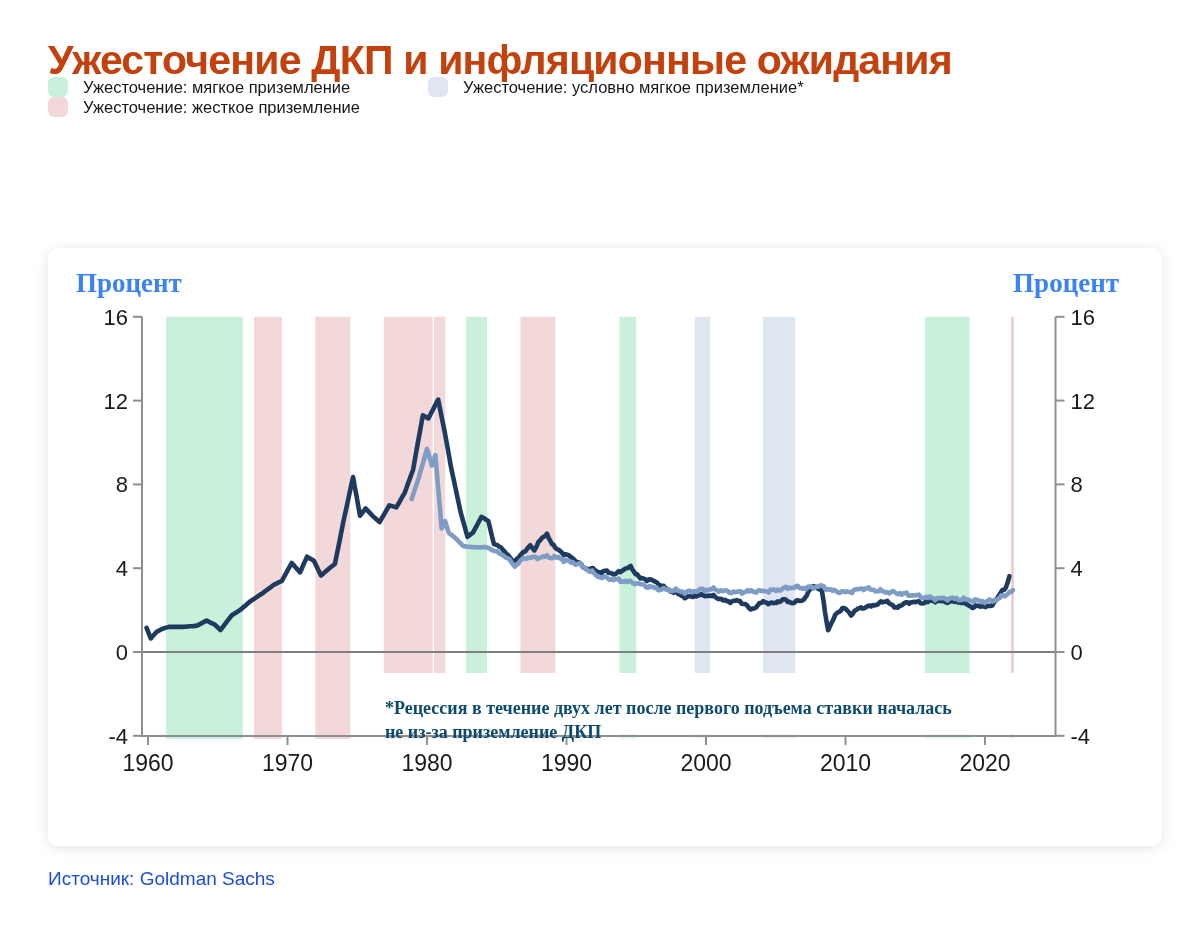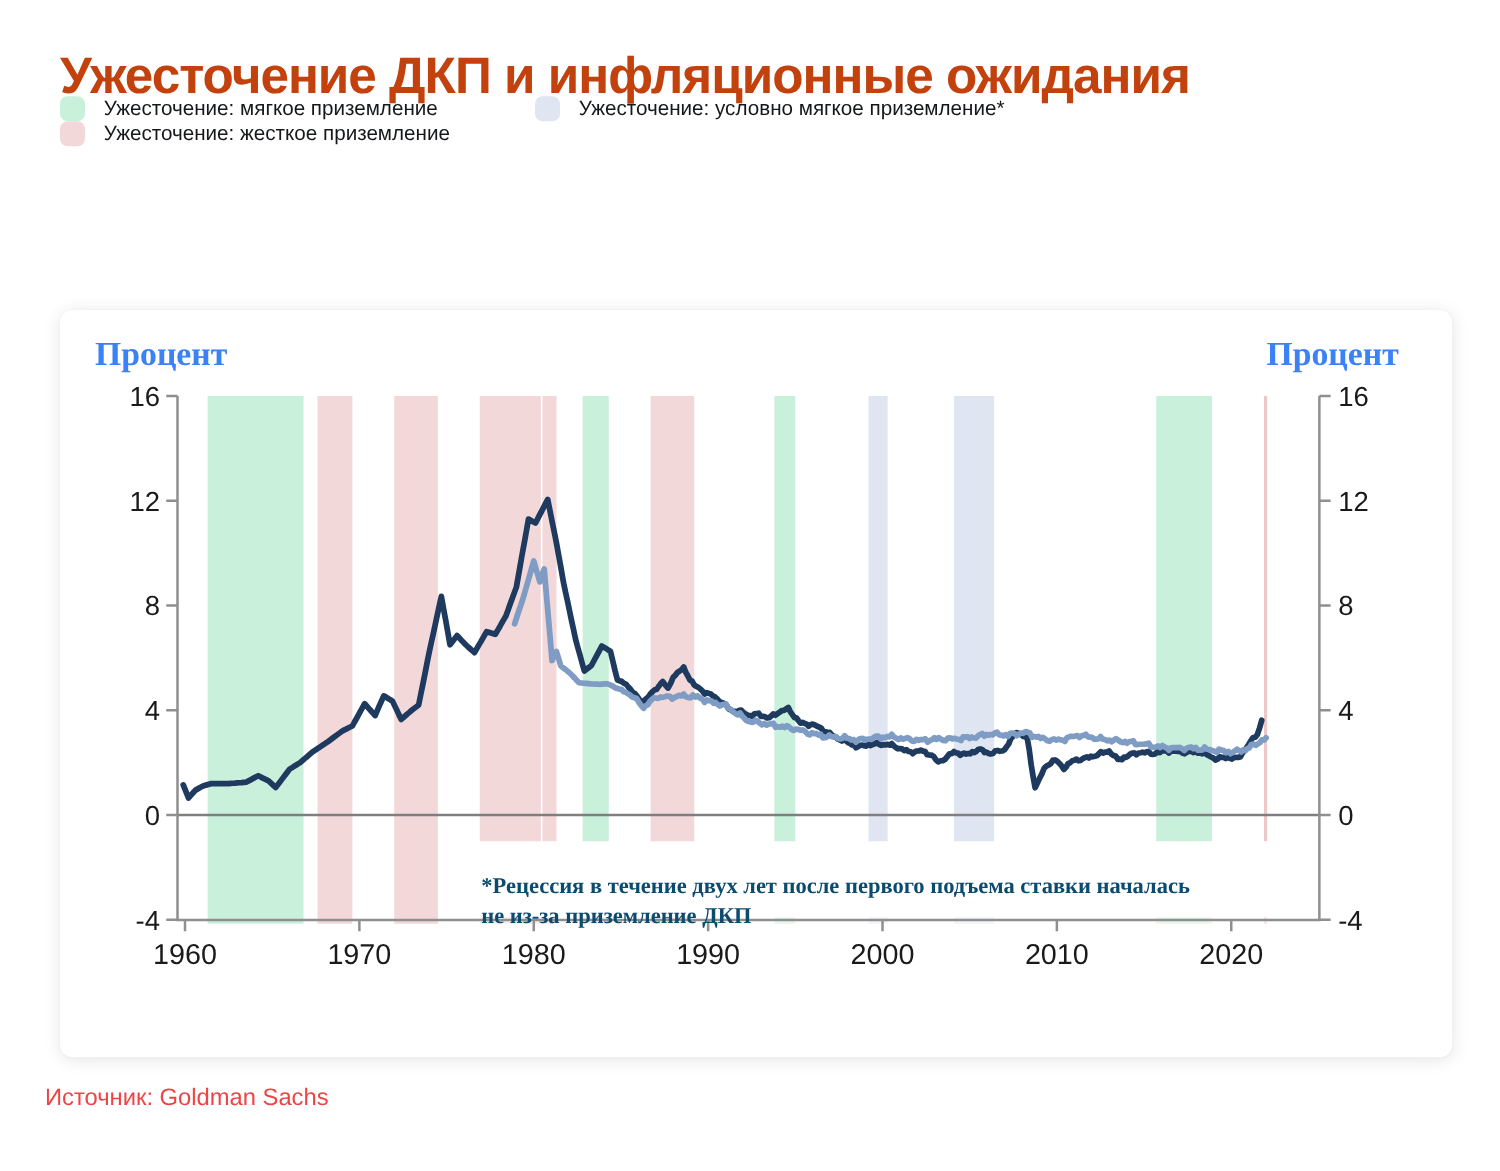--- a/index.html
+++ b/index.html
@@ -27,21 +27,21 @@
     position:absolute;top:20px;font-family:"Liberation Serif","DejaVu Serif",serif;
     font-weight:700;font-size:27px;color:#3b82f6;
   }
   .axis-title.left{left:28px;}
   .axis-title.right{right:43px;}
   .annotation{
     position:absolute;left:337px;top:432px;
     font-family:"Liberation Serif","DejaVu Serif",serif;
     font-weight:700;font-size:18px;line-height:24px;color:#0c4a6e;white-space:nowrap;margin-top:16px;
   }
-  .source{position:absolute;left:36px;top:868px;font-size:19px;color:#ef4444;}
+  .source{position:absolute;left:48px;top:868px;font-size:19px;color:#1d4ed8;}
   .tick-y{font-family:"Liberation Sans","DejaVu Sans",sans-serif;font-size:22px;fill:#1a1a1a;}
   .tick-x{font-family:"Liberation Sans","DejaVu Sans",sans-serif;font-size:23px;fill:#1a1a1a;}
 </style>
 </head>
 <body>
 
 <h1 class="page-title">Ужесточение ДКП и инфляционные ожидания</h1>
 
 <div class="legend">
   <div class="legend-row">

